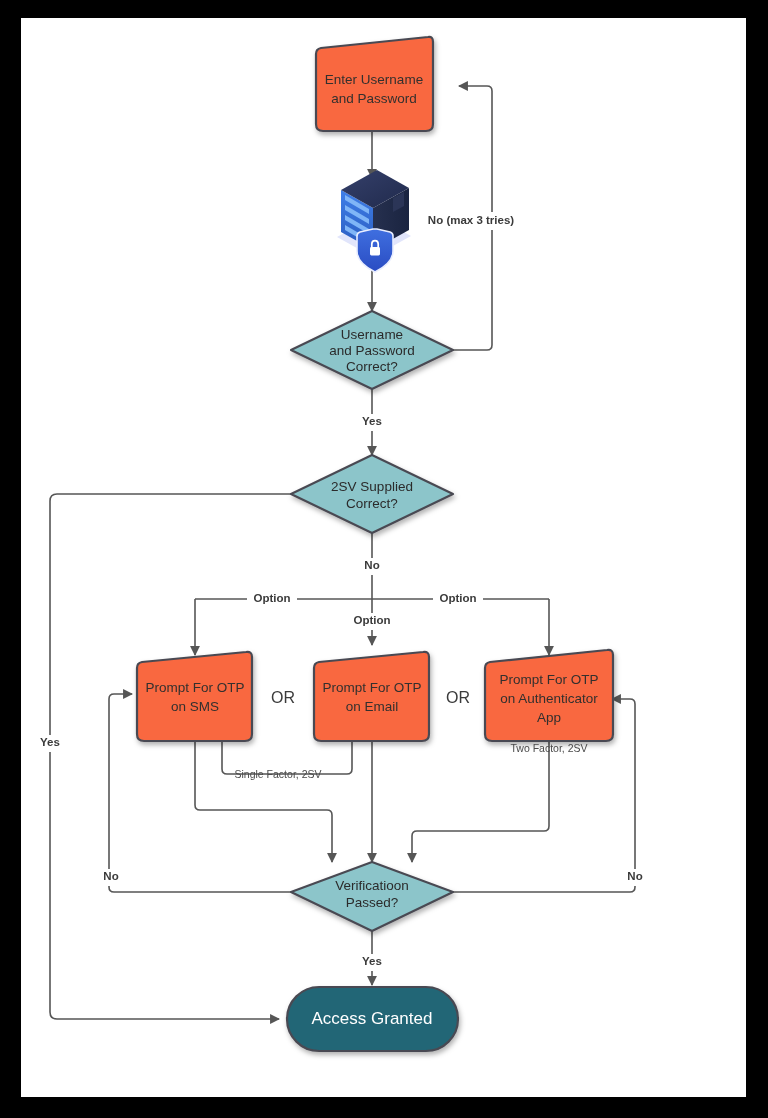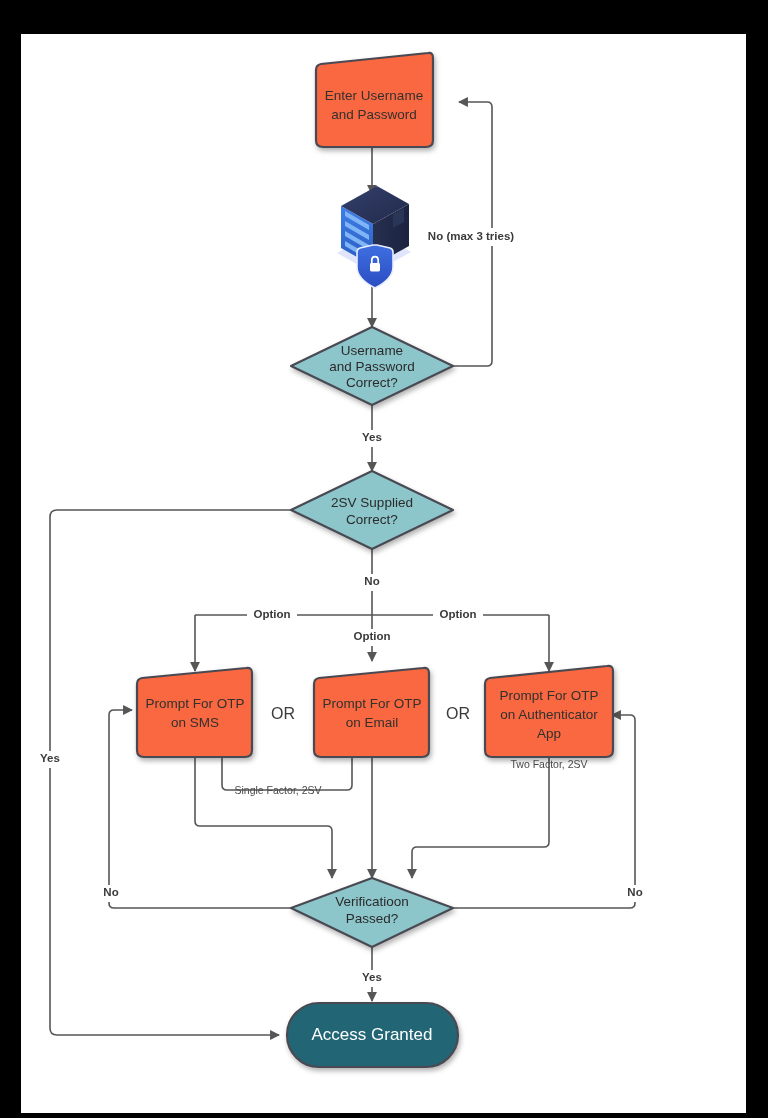--- a/index.html
+++ b/index.html
@@ -15,21 +15,20 @@
     overflow: hidden;
     font-family: "Liberation Sans", sans-serif;
   }
   #canvas {
     position: absolute;
     left: 21px;
     top: 18px;
     width: 725px;
     height: 1079px;
     background: #ffffff;
-    margin-top: 16px;
   }
   svg.flow {
     display: block;
     width: 725px;
     height: 1079px;
   }
   .node-text {
     font-family: "Liberation Sans", sans-serif;
     font-size: 13.5px;
     fill: #2b2b2b;

